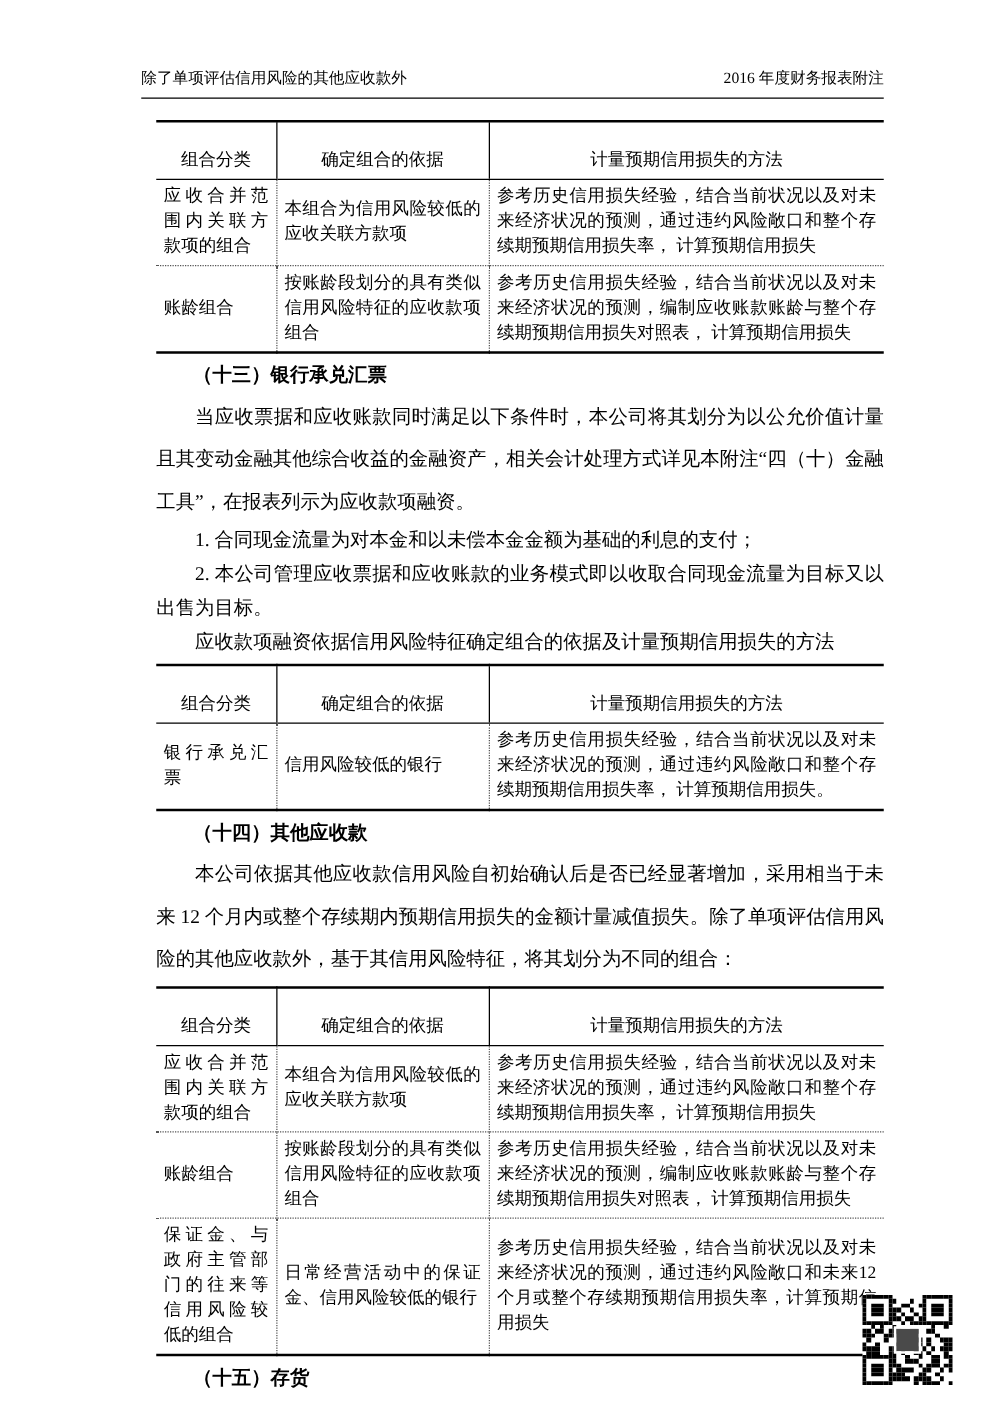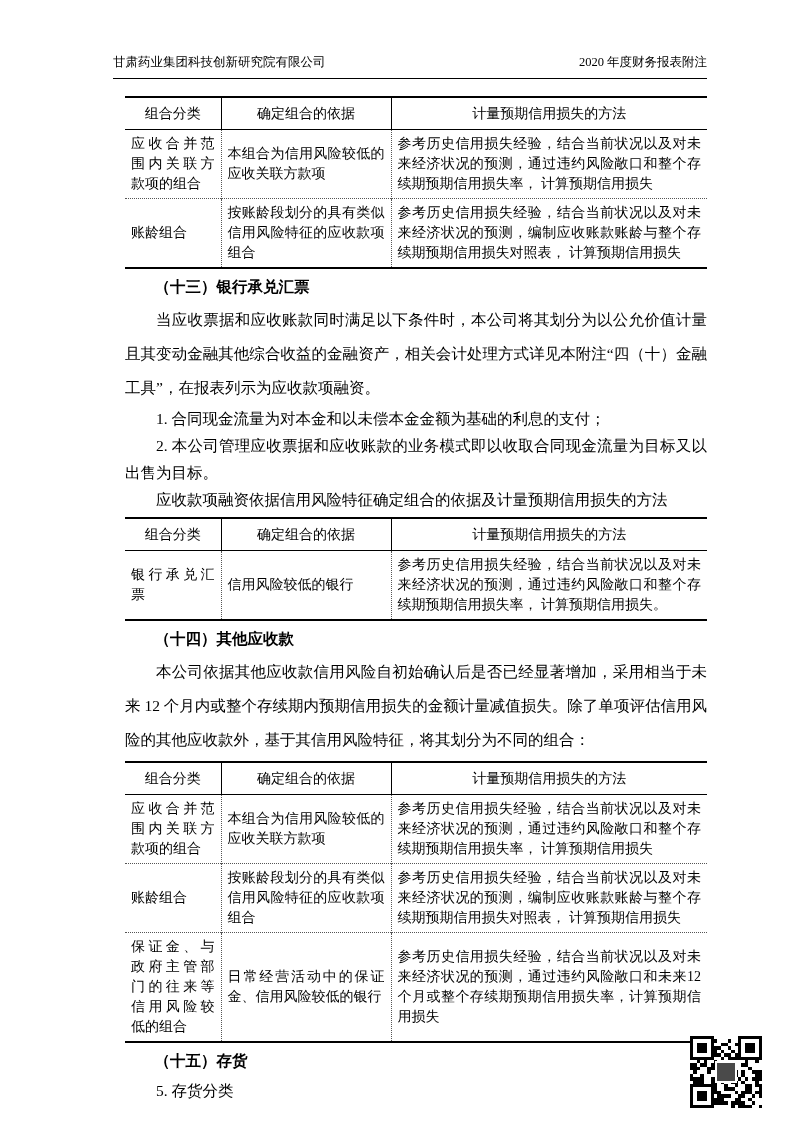--- a/index.html
+++ b/index.html
@@ -16,21 +16,21 @@
   }
   
   .content { position:absolute; top:96px; left:125px; right:87px; }
   table.grid {
     width:100%; border-collapse:collapse; table-layout:fixed;
     font-size:14px; border-top:2px solid #000; border-bottom:2.5px solid #000;
     margin:0 0 6px 0;
   }
   col.c1 { width:96px; } col.c2 { width:170px; }
   table.grid th {
-    font-weight:normal; text-align:center; padding:7px 2px 6px;
+    font-weight:normal; text-align:center; padding:21px 2px 6px;
     border-bottom:1.5px solid #000; font-size:14px;
   }
   table.grid th + th { border-left:1px solid #000; }
   table.grid td {
     padding:4px 6px; line-height:20px; vertical-align:middle;
     text-align:justify; word-break:break-all;
   }
   table.grid td + td { border-left:1px dotted #555; }
   table.grid tbody tr + tr td { border-top:1px dotted #555; }
   
@@ -53,22 +53,22 @@
   .qr { position:absolute; left:690px; top:1036px; width:72px; height:72px; background:#fff; }
   .qr i { position:absolute; background:#000; }
   .qr b { position:absolute; left:27px; top:27px; width:18px; height:18px; background:#4a4a4a; outline:2px solid #fff; }
 </style>
 </head>
 <body>
 
 <div class="page">
 
   <div class="page-header">
-    <span>甘肃药业集团科技创新研究院有限公司</span>
-    <span>2020 年度财务报表附注</span>
+    <span>除了单项评估信用风险的其他应收款外</span>
+    <span>2016 年度财务报表附注</span>
   </div>
 
   <div class="content">
 
     <table class="grid">
       <colgroup>
           <col class="c1">
           <col class="c2">
           <col class="c3">
         </colgroup>

